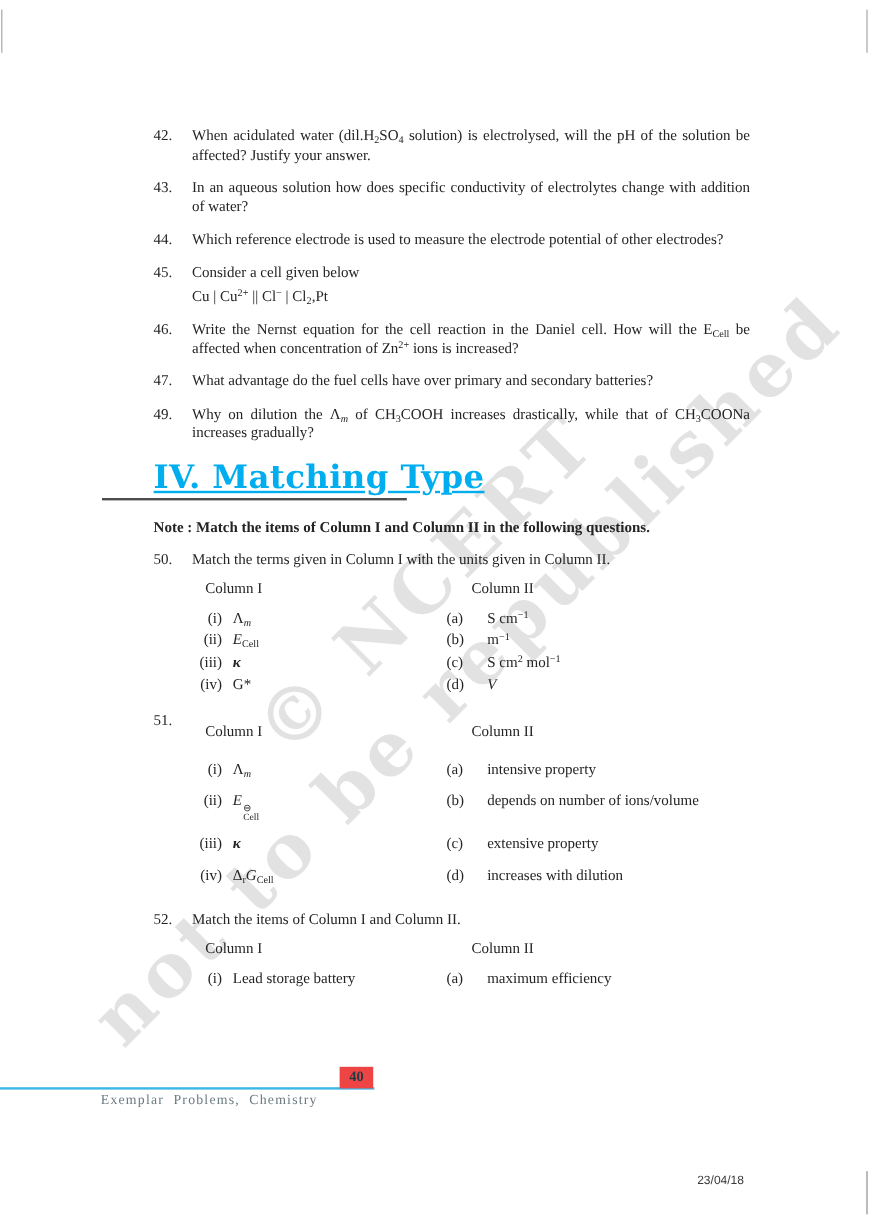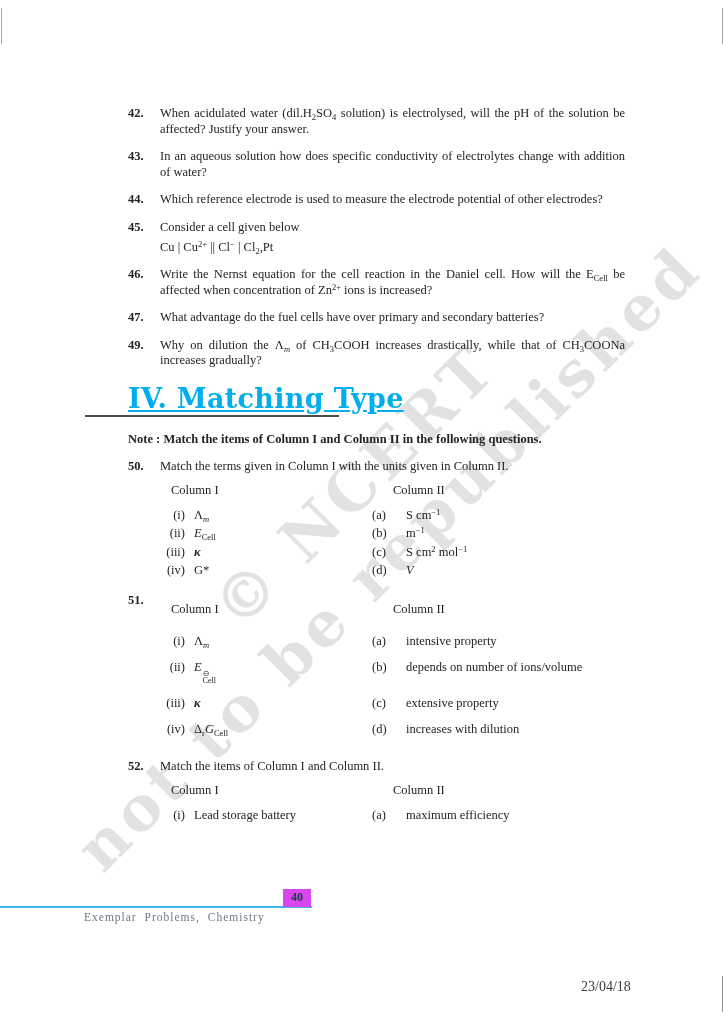--- a/index.html
+++ b/index.html
@@ -19,21 +19,21 @@
     font-family:"DejaVu Serif",serif;font-weight:700;
     white-space:nowrap;pointer-events:none;text-align:center;
     transform:rotate(-45deg);letter-spacing:5px;z-index:1;
   }
   .wm1{left:130px;top:452px;width:450px;font-size:62px;line-height:70px;}
   .wm2{left:-35px;top:528px;width:840px;font-size:62px;line-height:70px;}
 
   .content{position:absolute;left:128px;top:106px;width:497px;z-index:2;}
 
   .q{display:flex;margin-bottom:12px;}
-  .qnum{width:32px;flex-shrink:0;font-weight:bold;font-size:12.5px;line-height:15.5px;}
+  .qnum{width:32px;flex-shrink:0;font-weight:normal;font-size:12.5px;line-height:15.5px;}
   .qbody{flex:1;min-width:0;}
   .qp{margin:0;font-size:12.5px;line-height:15.5px;text-align:justify;}
   .qp + .qp{margin-top:4.5px;}
 
   sub,sup{line-height:0;}
   sub{font-size:8.5px;vertical-align:-2.5px;}
   sup{font-size:8.5px;vertical-align:4px;}
   .it{font-style:italic;}
   .bd{font-weight:bold;}
   .stack{display:inline-flex;flex-direction:column;vertical-align:-5px;font-size:8px;line-height:7.5px;margin-left:1px;text-align:left;}
@@ -61,21 +61,21 @@
     position:absolute;left:84px;top:911px;z-index:4;
     font-size:11.5px;color:#6b7a80;letter-spacing:1px;word-spacing:4px;
     font-family:Liberation Serif, serif;
     text-align:center;
   }
   .footer-page{
     position:absolute;left:283px;top:889px;z-index:4;
     background:#4fc2e8;color:#1d3a45;font-weight:bold;font-size:12px;
     padding:1px 8px 2px 8px;font-family:"Liberation Serif",serif;
   }
-  .date-stamp{position:absolute;left:581px;top:979px;font-family:Liberation Serif, serif;font-size:14px;color:#3a3a3a;z-index:3;}
+  .date-stamp{position:absolute;left:581px;top:979px;font-family:Liberation Sans, sans-serif;font-size:10px;color:#3a3a3a;z-index:3;}
 </style>
 </head>
 <body>
 
 <div class="page">
   <div class="crop-mark crop-tl"></div>
   <div class="crop-mark crop-tr"></div>
   <div class="crop-mark crop-br"></div>
 
   <div class="wm wm1">© NCERT</div>
@@ -226,15 +226,15 @@
                 <span class="rval"><span>maximum efficiency</span></span>
               </div>
             </div>
           </div>
         </div>
       </div>
   </div>
 
   <div class="footer-line" style="background: rgb(59, 184, 230);"></div>
   <div class="footer-text">Exemplar Problems, Chemistry</div>
-  <div class="footer-page" style="background: #d946ef;">40</div>
+  <div class="footer-page" style="background: #ef4444;">40</div>
   <div class="date-stamp">23/04/18</div>
 </div>
 
 </body></html>

